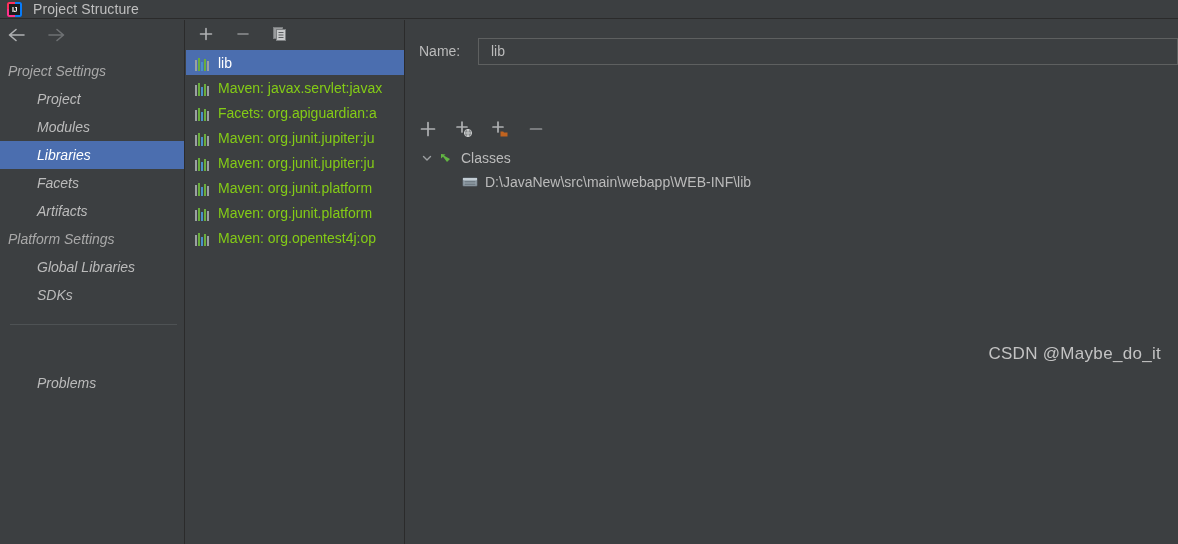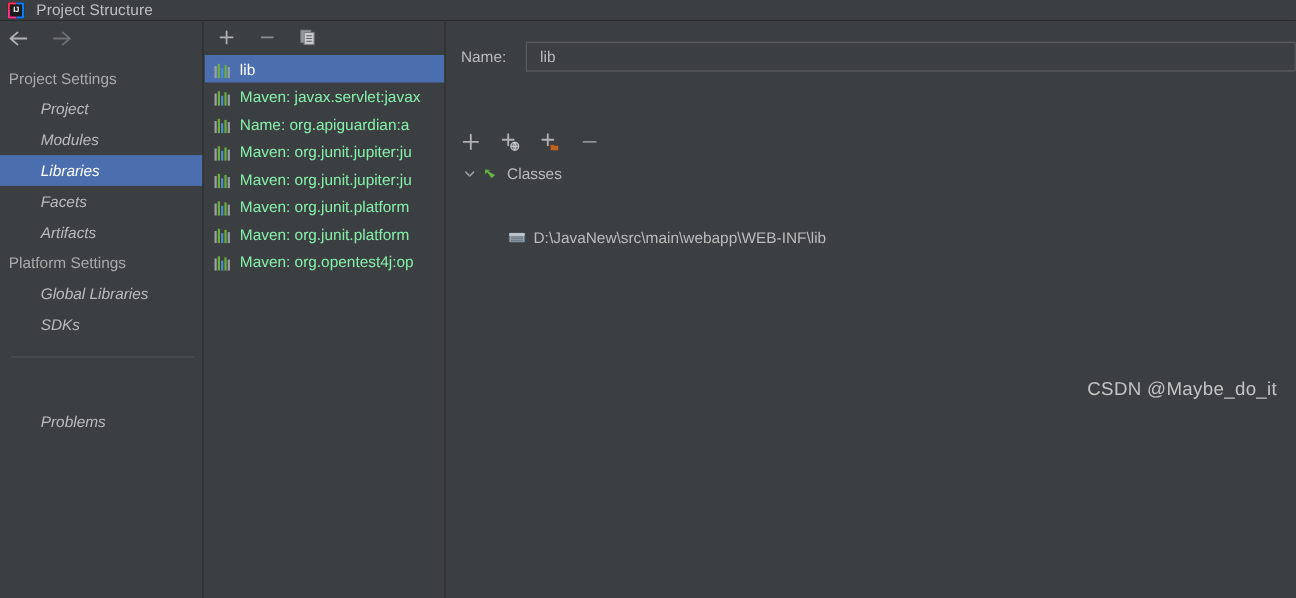--- a/index.html
+++ b/index.html
@@ -96,20 +96,21 @@
 
   .side-list { margin-top: 7px; }
 
   .side-header {
     height: 28px;
     display: flex;
     align-items: center;
     padding-left: 8px;
     font-size: 14px;
     color: #A9A9A9;
+    font-style: italic;
   }
   .side-item {
     height: 28px;
     display: flex;
     align-items: center;
     padding-left: 37px;
     font-size: 14px;
     color: #BBBBBB;
     font-style: italic;
   }
@@ -151,21 +152,21 @@
   .lib-list {
     margin-top: 2px;
     white-space: nowrap;
   }
   .lib-row {
     height: 25px;
     display: flex;
     align-items: center;
     padding-left: 8px;
     font-size: 14px;
-    color: #86efac;
+    color: #84cc16;
     white-space: nowrap;
     overflow: hidden;
   }
   .lib-row.selected {
     background: #4B6EAF;
     color: #FFFFFF;
   }
   .lib-icon {
     flex: 0 0 16px;
     width: 16px; height: 16px;
@@ -237,21 +238,21 @@
   }
   .tree-row {
     height: 24px;
     display: flex;
     align-items: center;
     font-size: 14px;
     color: #BBBBBB;
     white-space: nowrap;
   }
   .tree-row.level0 { padding-left: 14px; }
-  .tree-row.level1 { padding-left: 56px; margin-top: 34px; }
+  .tree-row.level1 { padding-left: 56px; }
   .chevron {
     flex: 0 0 14px;
     width: 14px; height: 14px;
     display: flex;
     align-items: center;
     justify-content: center;
     margin-right: 4px;
   }
   .node-icon {
     flex: 0 0 16px;
@@ -371,21 +372,21 @@
       </div>
 
       <div class="lib-row">
         <span class="lib-icon">
           <i></i>
             <i></i>
             <i></i>
             <i></i>
             <i></i>
         </span>
-        <span class="lib-label">Name: org.apiguardian:a</span>
+        <span class="lib-label">Facets: org.apiguardian:a</span>
       </div>
 
       <div class="lib-row">
         <span class="lib-icon">
           <i></i>
             <i></i>
             <i></i>
             <i></i>
             <i></i>
         </span>

